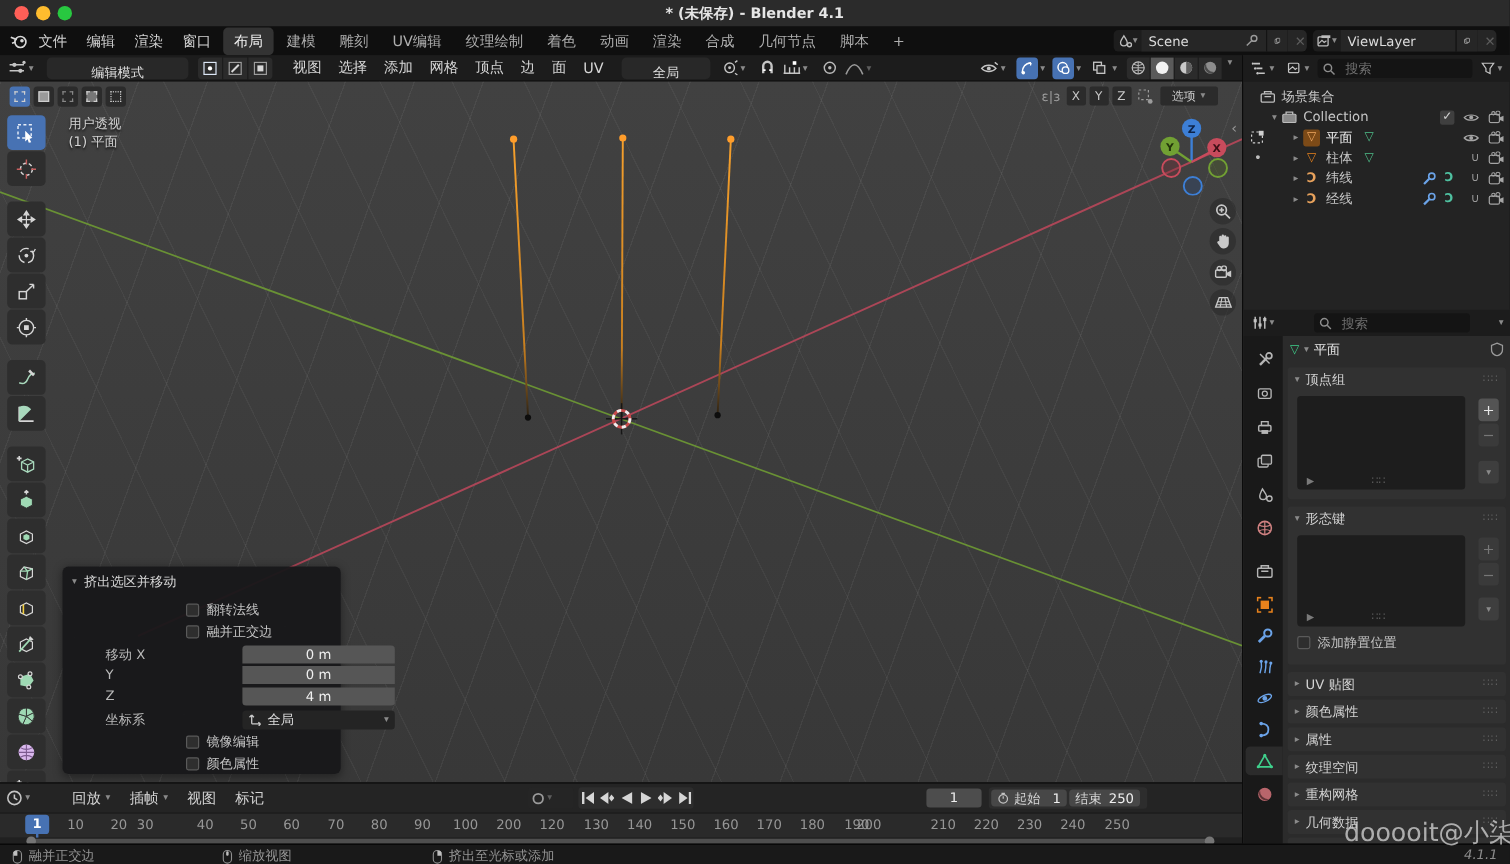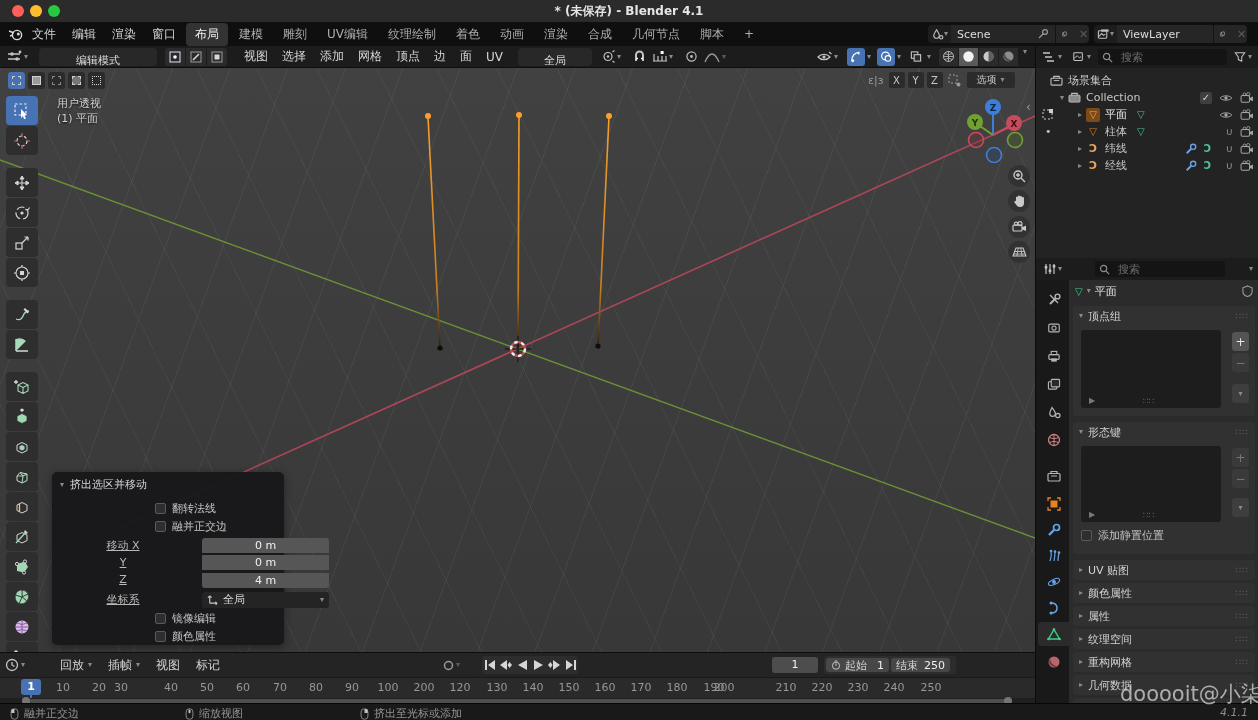--- a/index.html
+++ b/index.html
@@ -56,21 +56,21 @@
   .mirrbtn { width:16px; height:16px; background:#2b2b2b; border-radius:2px; color:#c9c9c9;
     display:flex; align-items:center; justify-content:center; font-size:10px; }
   .navbtn { width:22px; height:22px; border-radius:50%; background:rgba(40,40,40,.55);
     display:flex; align-items:center; justify-content:center; }
 
   
   #oppanel { left:52px; top:472px; width:232px; height:173px; background:rgba(23,23,25,.95);
     border-radius:5px; box-shadow:0 2px 8px rgba(0,0,0,.4); }
   #oppanel .hdr { padding:5px 8px; color:#d8d8d8; display:flex; gap:6px; align-items:center; }
   .oprow { position:absolute; left:0; width:232px; height:17px; display:flex; align-items:center; }
-  .oplabel { position:absolute; right:101px; width:120px; text-align:center; color:#b9b9b9;text-decoration:underline; }
+  .oplabel { position:absolute; right:76px; width:120px; text-align:left; color:#b9b9b9; }
   .cb { width:11px; height:11px; background:#2e2e2e; border:1px solid #5a5a5a; border-radius:2px; }
   .cblabel { color:#c4c4c4; margin-left:6px; }
   .numfield { position:absolute; left:150px; width:127px; height:15px; background:#565656;
     color:#f0f0f0; text-align:center; line-height:15px; }
   .opdrop { position:absolute; left:150px; width:127px; height:16px; background:#242424; border-radius:3px;
     display:flex; align-items:center; padding:0 5px; gap:5px; color:#dcdcdc; }
 
   
   #timeline { left:0; top:652px; width:1035px; height:51px; background:#242424; border-top:1px solid #0d0d0d; }
   #timeline .menus { position:absolute; top:0; height:24px; display:flex; align-items:center; }

